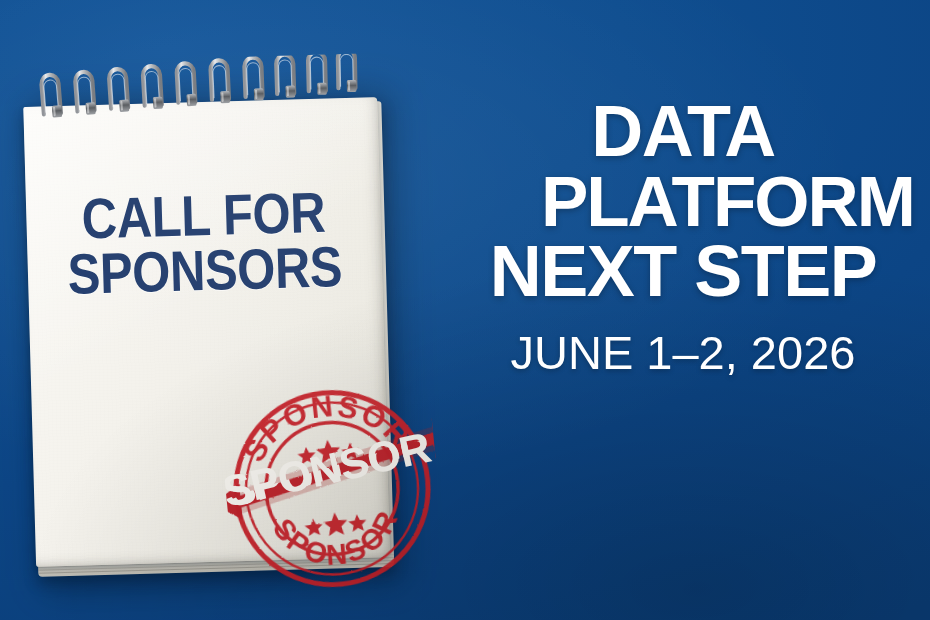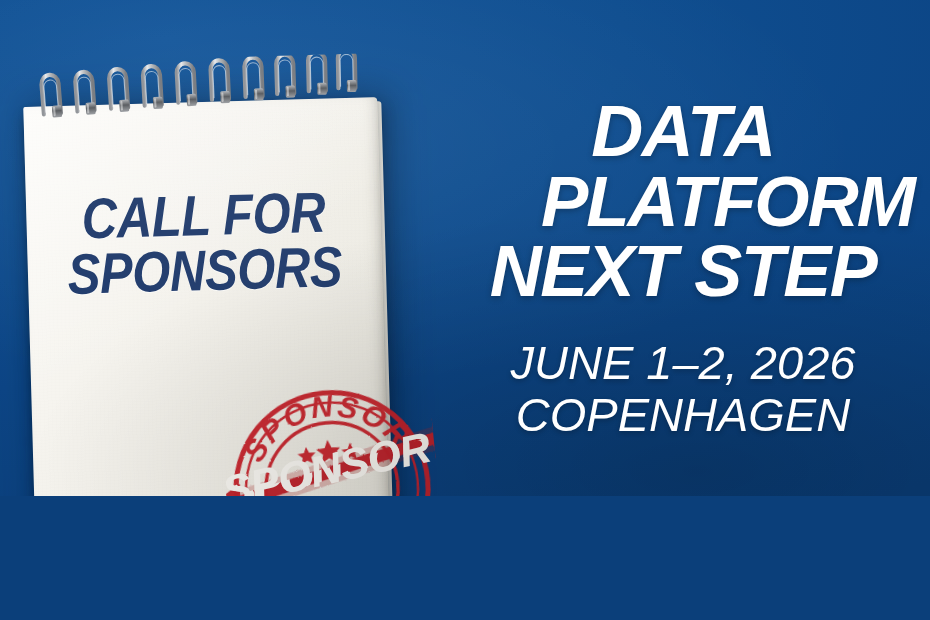--- a/index.html
+++ b/index.html
@@ -8,25 +8,24 @@
     padding: 0;
     background: #0b3f7a;
   }
   body {
     font-family: "Liberation Sans", sans-serif;
   }
 
   #poster {
     position: relative;
     width: 930px;
-    height: 496px;
+    height: 620px;
     overflow: hidden;
     background:
       radial-gradient(140% 110% at 18% 8%, #15579b 0%, #0f4e90 35%, #0c4585 65%, #0a3e79 100%);
-    font-style: italic;
   }
 
   
   #poster::after {
     content: "";
     position: absolute;
     inset: 0;
     pointer-events: none;
     background:
       radial-gradient(120% 90% at 75% 95%, rgba(0,0,0,0.20) 0%, rgba(0,0,0,0.0) 60%),
@@ -162,21 +161,21 @@
     font-size: 72px;
     line-height: 0.98;
     letter-spacing: -1.5px;
     text-shadow: 0 2px 6px rgba(0,0,0,0.28);
     white-space: nowrap;
   }
   .title-line.l2 { font-size: 71px; letter-spacing: -2px; text-align: right; }
   .title-line.l3 { font-size: 72px; letter-spacing: -1.5px; }
 
   .sub-block {
-    margin-top: 30px;
+    margin-top: 20px;
   }
   .sub-line {
     color: #ffffff;
     font-family: "Liberation Sans", sans-serif;
     font-weight: 400;
     font-size: 47px;
     line-height: 1.12;
     letter-spacing: 0px;
     text-shadow: 0 2px 5px rgba(0,0,0,0.25);
     white-space: nowrap;
@@ -313,17 +312,16 @@
     </svg>
   </div>
 
   <div class="right-block">
     <div class="title-line l1">DATA</div>
     <div class="title-line l2">PLATFORM</div>
     <div class="title-line l3">NEXT STEP</div>
 
     <div class="sub-block">
       <div class="sub-line">JUNE 1–2, 2026</div>
-      <div class="sub-line">COPENHAGEN</div>
     </div>
   </div>
 
 </div>
 
 </body></html>

